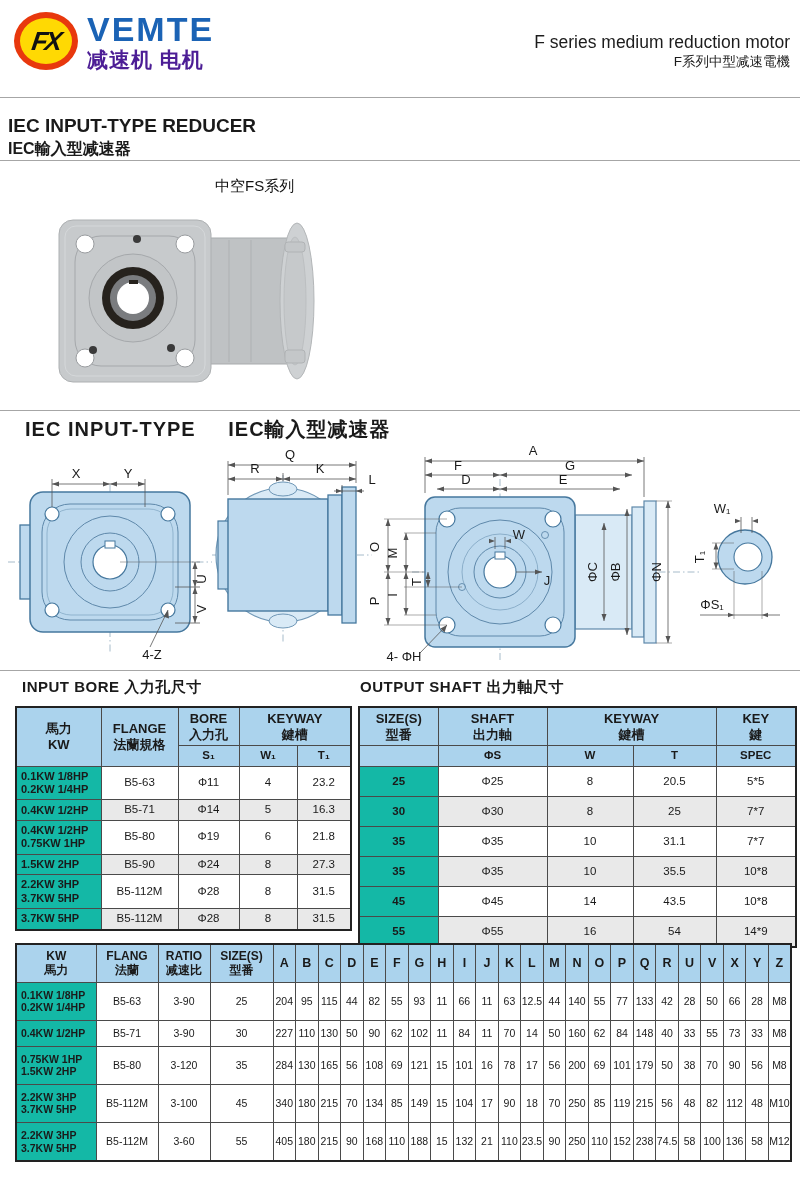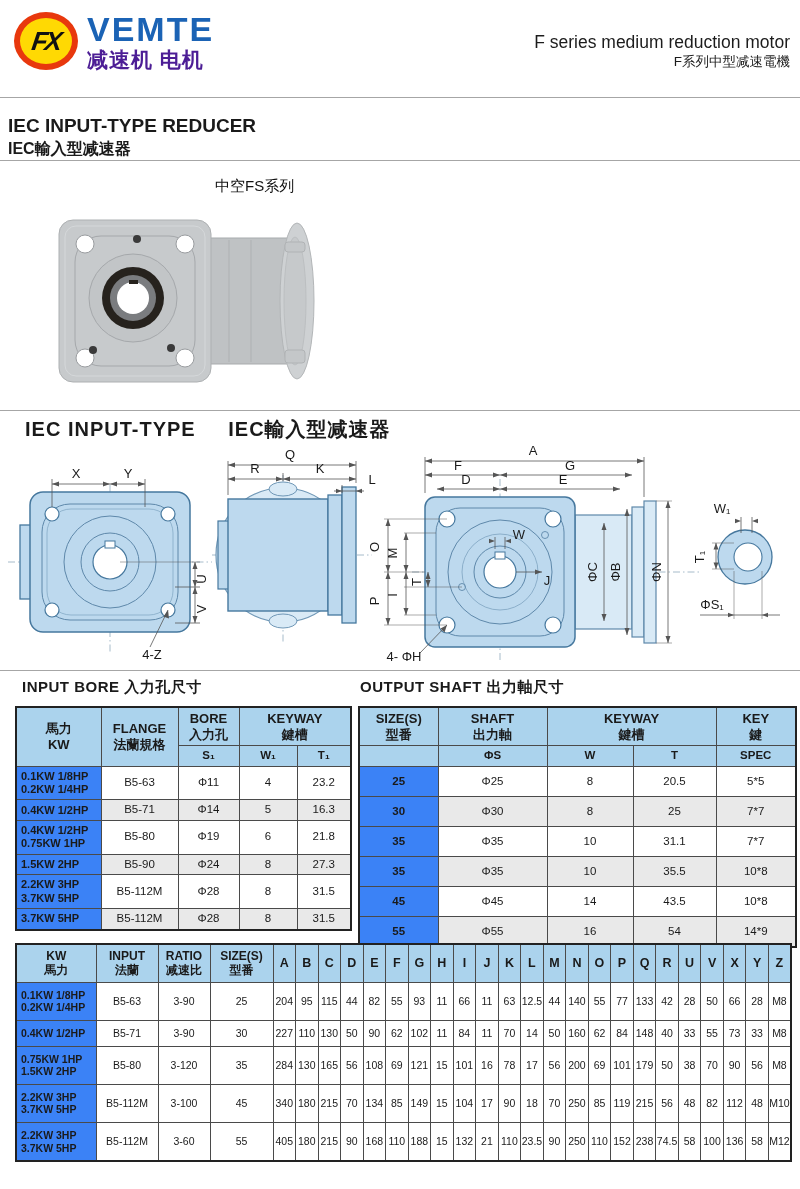--- a/index.html
+++ b/index.html
@@ -33,21 +33,21 @@
   .drawings{position:absolute;left:0;top:437px;}
 
   .tbl-title{position:absolute;font-size:15px;font-weight:bold;letter-spacing:0.5px;}
 
   
   table.tbl{border-collapse:collapse;table-layout:fixed;position:absolute;
             border:2px solid #222;font-size:11.5px;background:#fff;}
   table.tbl th,table.tbl td{border:1px solid #4a4a4a;text-align:center;vertical-align:middle;
             padding:3px 1px;white-space:pre-line;line-height:1.2;overflow:hidden;}
   table.tbl thead th{background:#abd3ed;font-weight:bold;}
-  table.tbl tbody td:first-child{background:#3b82f6;font-weight:bold;}
+  table.tbl tbody td:first-child{background:#14b8a6;font-weight:bold;}
   table.left-tbl{left:15px;top:706px;width:337px;font-size:11.5px;}
   table.left-tbl tbody td:first-child{font-size:11px;text-align:left;padding-left:4px;}
   table.left-tbl thead tr:first-child th{font-size:13px;}
   table.right-tbl{left:358px;top:706px;width:437px;}
   table.right-tbl thead tr:first-child th{font-size:13px;}
   table.right-tbl tbody td{height:23px;}
   table.left-tbl tbody tr:nth-child(even) td:not(:first-child),
   table.right-tbl tbody tr:nth-child(even) td:not(:first-child){background:#e9e9e9;}
   table.dim-tbl{left:15px;top:943px;width:777px;font-size:10.5px;}
   table.dim-tbl thead th{font-size:12.5px;padding:4px 0;}
@@ -460,21 +460,21 @@
     <colgroup>
       <col style="width:80px">
         <col style="width:62px">
         <col style="width:52px">
         <col style="width:63px">
     </colgroup>
     <thead>
       <tr>
         <th class="small">KW
 馬力</th>
-        <th class="small">INPUT
+        <th class="small">FLANG
 法蘭</th>
         <th class="small">RATIO
 减速比</th>
         <th class="small">SIZE(S)
 型番</th>
       <th>A</th>
           <th>B</th>
           <th>C</th>
           <th>D</th>
           <th>E</th>

